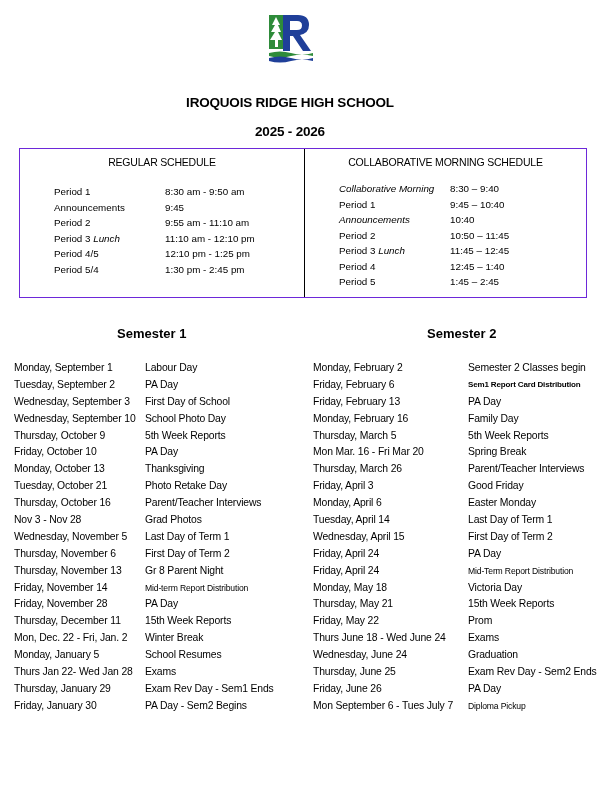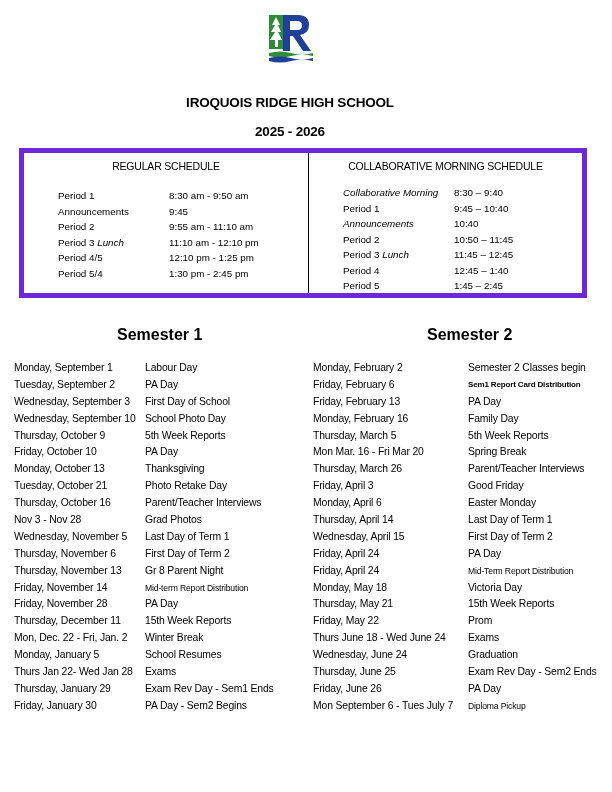--- a/index.html
+++ b/index.html
@@ -10,42 +10,42 @@
     .logo { position: absolute; left: 268px; top: 13px; width: 46px; height: 52px; }
     .title {
       position: absolute; left: 0; width: 580px; text-align: center;
       font-weight: bold; font-size: 13.5px; letter-spacing: -0.2px;
     }
     .school-name { top: 95px; left: 0; width: 580px; }
     .year { top: 124px; left: 0; width: 580px; }
 
     .sched-box {
       position: absolute; left: 19px; top: 148px; width: 568px; height: 150px;
-      border: 5px solid #6d28d9; box-sizing: border-box; display: flex;
+      border: 1px solid #6d28d9; box-sizing: border-box; display: flex;
     }
     .sched-col { position: relative; height: 100%; box-sizing: border-box; }
     .sched-col.left { width: 285px; border-right: 1px solid #000; }
     .sched-col.right { flex: 1; }
     .sched-head {
       position: absolute; top: 7px; left: 0; right: 0; text-align: center;
       font-size: 10.5px; letter-spacing: -0.2px;
     }
     .sched-rows { position: absolute; top: 37px; left: 0; right: 0; }
     .sched-row { position: relative; height: 15.5px; font-size: 9.8px; }
     .sched-row .lbl { position: absolute; white-space: nowrap; padding-left: 8px; }
     .sched-row .tm { position: absolute; white-space: nowrap; }
     .left .lbl { left: 26px; }
     .left .tm { left: 145px; }
     .right .sched-rows { top: 34px; }
     .right .lbl { left: 26px; }
     .right .tm { left: 145px; }
     .it { font-style: italic; }
 
     .sem-head {
-      position: absolute; top: 326px; font-weight: bold; font-size: 16px;
+      position: absolute; top: 326px; font-weight: bold; font-size: 13px;
     }
     .sem1-head { left: 117px; }
     .sem2-head { left: 427px; }
 
     .events { position: absolute; top: 362px; }
     .events.s1 { left: 14px; width: 290px; }
     .events.s2 { left: 313px; width: 295px; }
     .ev-row { position: relative; height: 16.9px; font-size: 10.4px; white-space: nowrap; }
     .ev-row .d { position: absolute; left: 0; letter-spacing: -0.15px; }
     .s1 .ev-row .e { position: absolute; left: 131px; letter-spacing: -0.15px; }
@@ -254,21 +254,21 @@
     </div>
     <div class="ev-row">
       <span class="d">Friday, April 3</span>
       <span class="e">Good Friday</span>
     </div>
     <div class="ev-row">
       <span class="d">Monday, April 6</span>
       <span class="e">Easter Monday</span>
     </div>
     <div class="ev-row">
-      <span class="d">Thursday, April 14</span>
+      <span class="d">Tuesday, April 14</span>
       <span class="e">Last Day of Term 1</span>
     </div>
     <div class="ev-row">
       <span class="d">Wednesday, April 15</span>
       <span class="e">First Day of Term 2</span>
     </div>
     <div class="ev-row">
       <span class="d">Friday, April 24</span>
       <span class="e">PA Day</span>
     </div>

